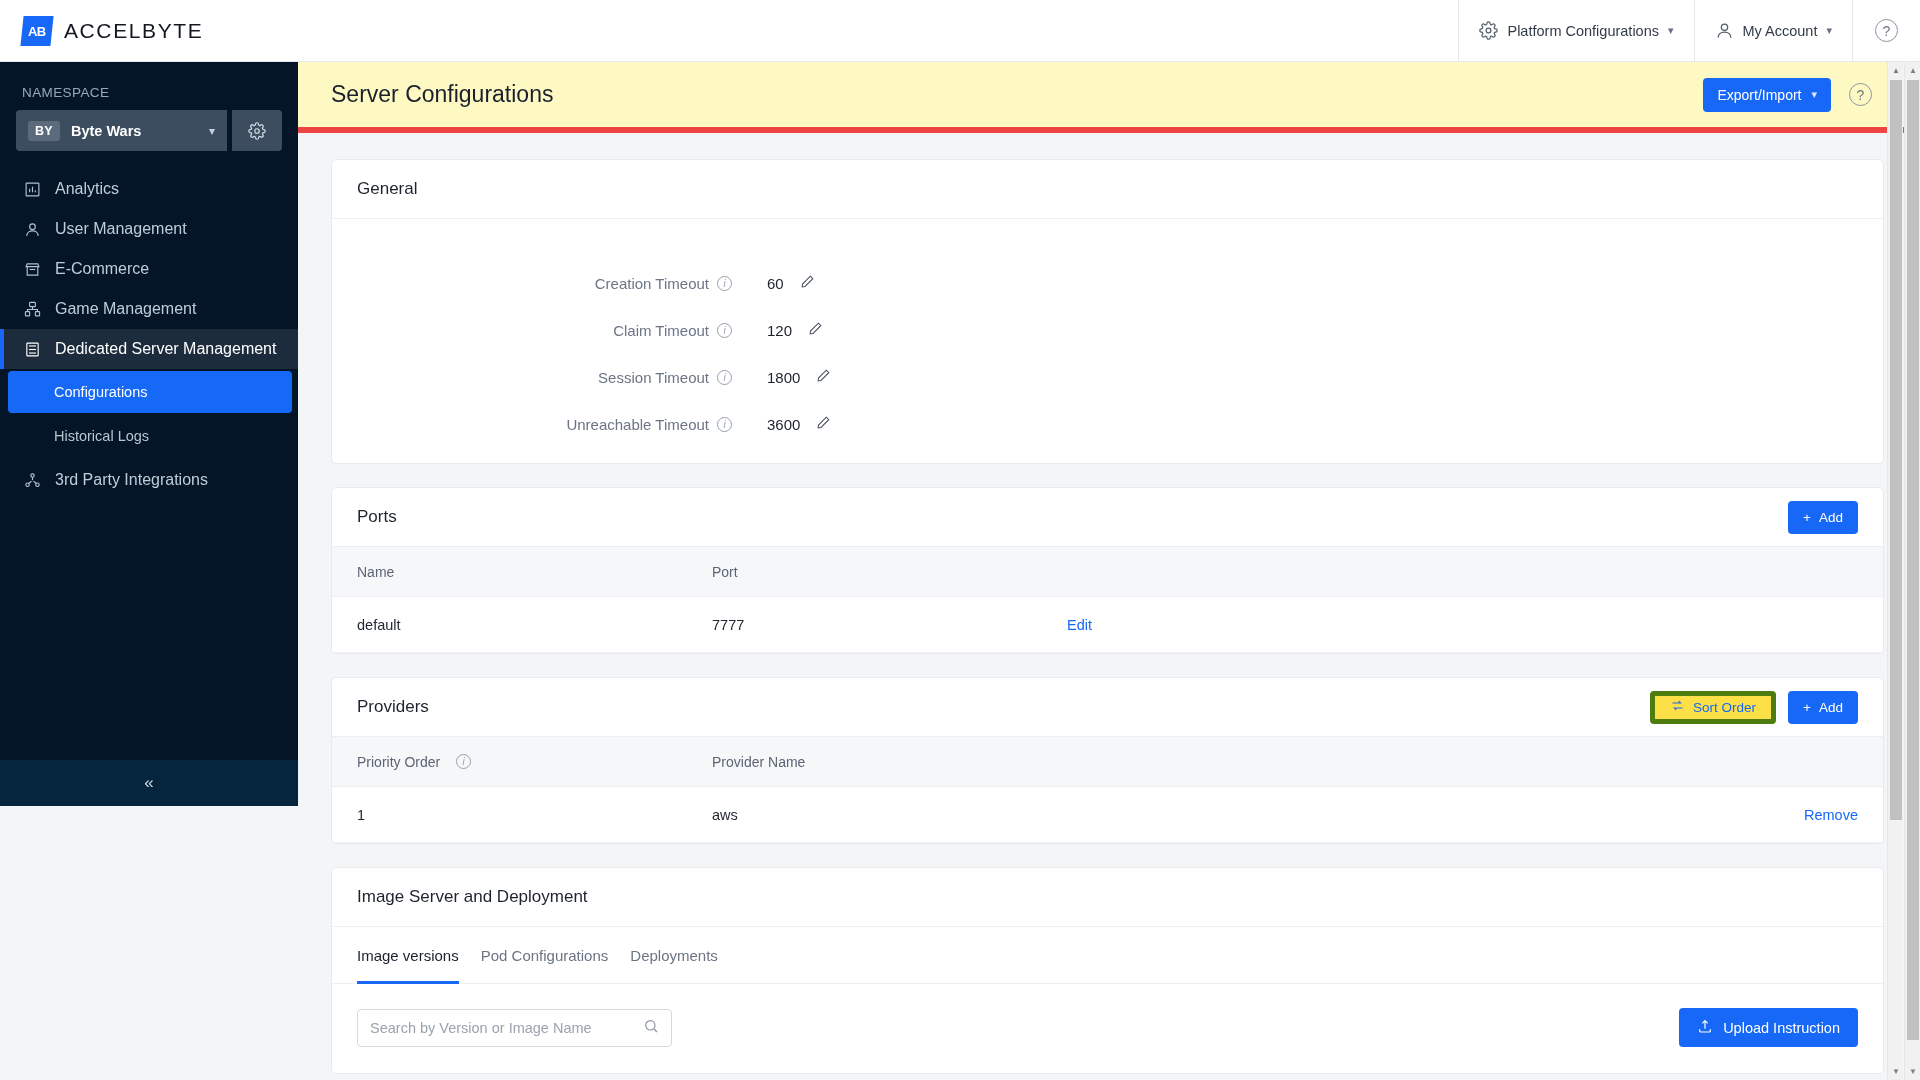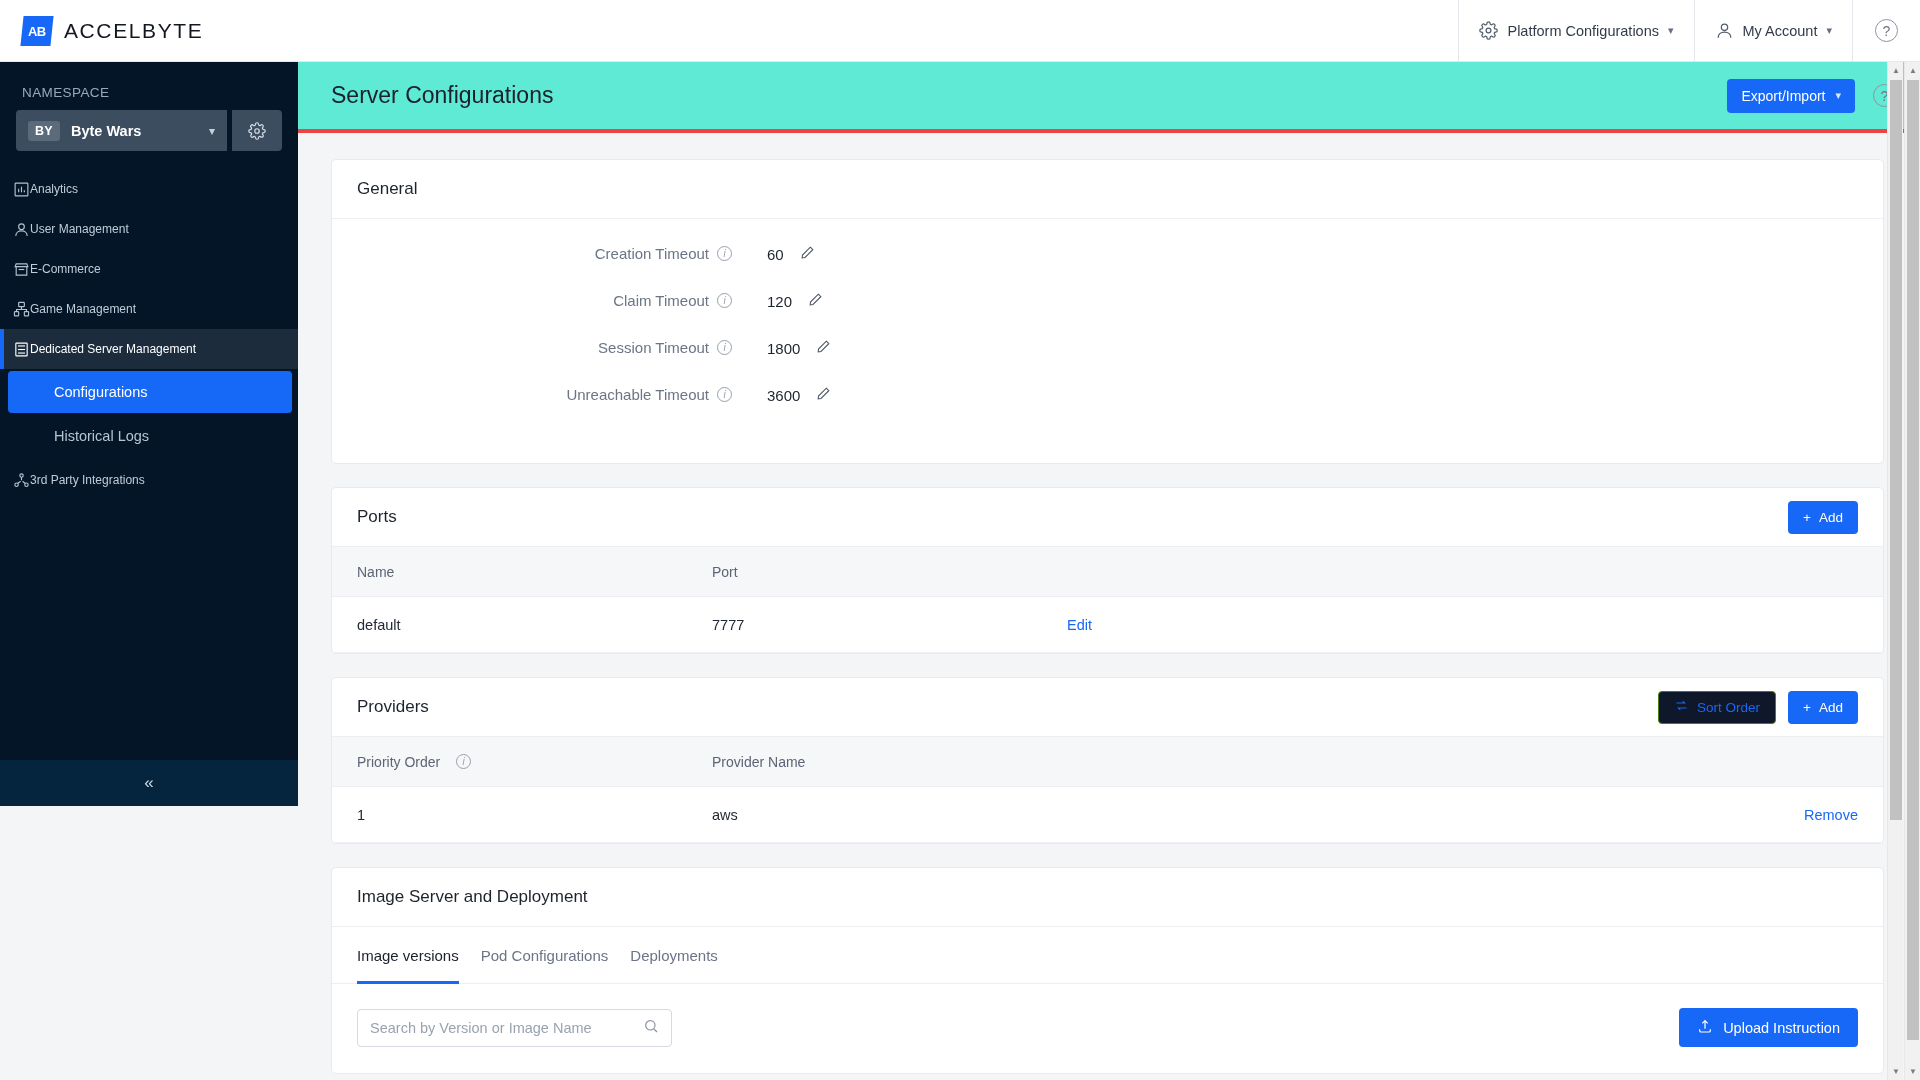--- a/index.html
+++ b/index.html
@@ -60,22 +60,22 @@
   .ns-name { color: #fff; font-size: 14.5px; font-weight: 700; }
   .ns-chev { margin-left: auto; color: #c6d0da; font-size: 12px; }
   .ns-gear {
     width: 50px; height: 41px; background: #3c4d5f; border-radius: 0 4px 4px 0;
     display: flex; align-items: center; justify-content: center; cursor: pointer;
     margin-left: 3px;
   }
 
   .nav { margin-top: 18px; }
   .nav-item {
-    display: flex; align-items: center; gap: 0; height: 40px;
-    padding-left: 13px; font-size: 12px; color: #c2ccd8; cursor: pointer;
+    display: flex; align-items: center; gap: 14px; height: 40px;
+    padding-left: 24px; font-size: 16px; color: #c2ccd8; cursor: pointer;
     position: relative;
   }
   .nav-item.active {
     background: #1c2c3d; color: #ffffff; font-weight: 400;
   }
   .nav-item.active::before {
     content: ""; position: absolute; left: 0; top: 0; bottom: 0; width: 4px;
     background: #1768f7;
   }
   .sub-item {
@@ -91,22 +91,22 @@
     background: #05253f; display: flex; align-items: center; justify-content: center;
     color: #cfd9e4; font-size: 17px; cursor: pointer;
   }
 
   
   .main {
     position: absolute; top: 62px; left: 298px; width: 1622px; height: 1018px;
     background: #f4f5f7; overflow: hidden;
   }
   .page-head {
-    height: 71px; background: #5eead4; display: flex; align-items: center;
-    padding: 0 24px 0 33px; border-bottom: 4px solid #ef4444;
+    height: 71px; background: #fef9c3; display: flex; align-items: center;
+    padding: 0 48px 0 33px; border-bottom: 6px solid #ef4444;
   }
   .page-title { font-size: 23px; color: #1a202c; font-weight: 400; }
   .page-head-right { margin-left: auto; display: flex; align-items: center; gap: 18px; }
   .btn-primary {
     background: #1768f7; color: #fff; border: none; border-radius: 4px;
     height: 34px; padding: 0 14px; font-size: 14px; cursor: pointer;
     display: inline-flex; align-items: center; gap: 10px;
     font-family: "Liberation Sans", sans-serif;
   }
   .help-circle {
@@ -126,25 +126,25 @@
     border-bottom: 1px solid #eceef1;
   }
   .card-title { font-size: 17px; color: #1e242e; }
   .card-head-actions { margin-left: auto; display: flex; align-items: center; gap: 12px; }
   .btn-sm {
     height: 33px; padding: 0 15px; border-radius: 4px; font-size: 13.5px;
     display: inline-flex; align-items: center; gap: 8px; cursor: pointer;
     font-family: "Liberation Sans", sans-serif; border: none;
   }
   .btn-blue { background: #1768f7; color: #fff; }
-  .btn-outline { background: #0f172a; color: #1768f7; border: 1px solid #4d7c0f; }
+  .btn-outline { background: #fde047; color: #1768f7; border: 5px solid #4d7c0f; }
 
   
   .general-body { padding: 26px 0 30px 0; }
-  .gen-row { display: flex; align-items: flex-start; height: 47px; }
+  .gen-row { display: flex; align-items: flex-end; height: 47px; }
   .gen-label {
     width: 400px; text-align: right; color: #6b7586; font-size: 15px;
     display: flex; justify-content: flex-end; align-items: center; gap: 8px;
   }
   .gen-val {
     margin-left: 35px; color: #1d232d; font-size: 15px;
     display: flex; align-items: center; gap: 16px; min-width: 90px;
   }
   .info-i {
     width: 15px; height: 15px; border: 1.3px solid #98a0ad; border-radius: 50%;

